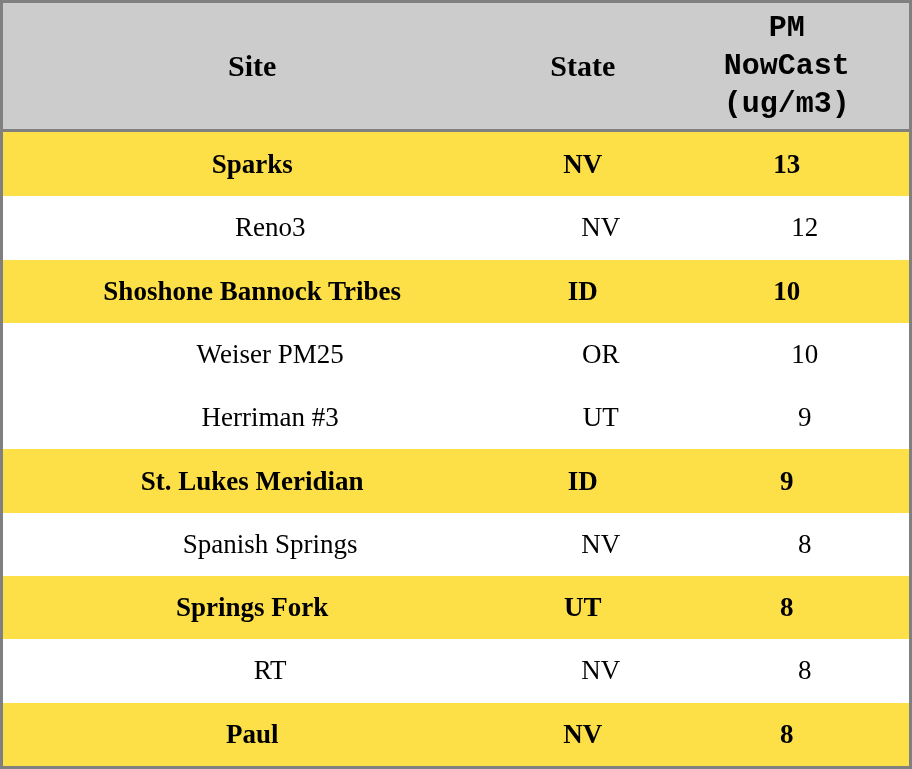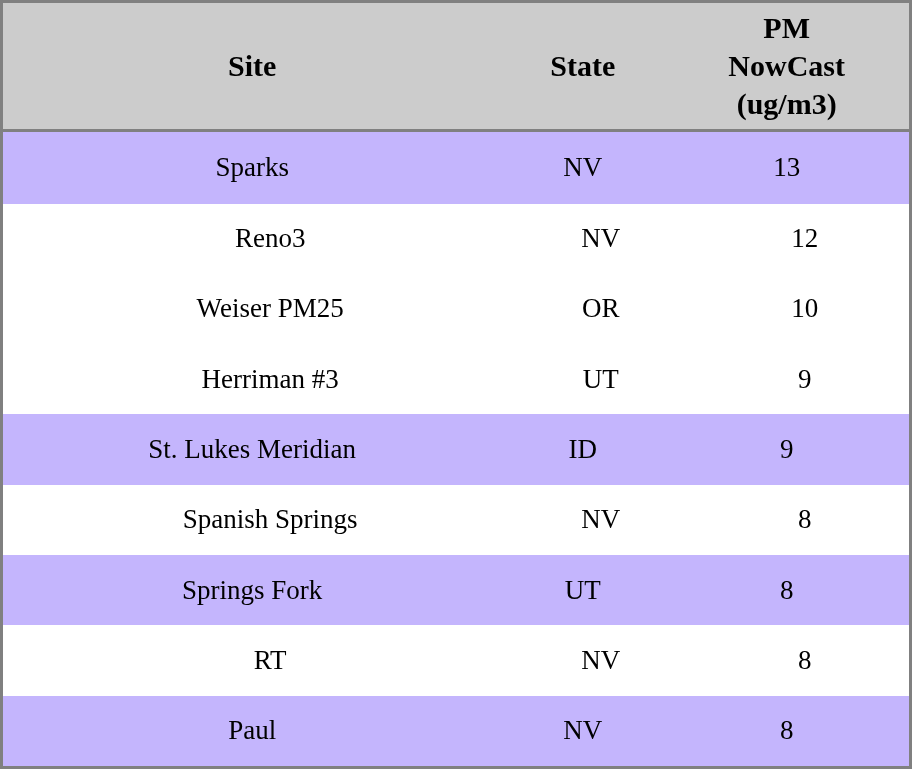--- a/index.html
+++ b/index.html
@@ -39,30 +39,31 @@
   }
   tbody td {
     font-size: 27px;
     text-align: center;
     vertical-align: middle;
     color: #000000;
     padding: 4px 4px;
     border: none;
   }
   tbody tr.odd-row td {
-    background: #c4b5fd;
+    background: #fde047;
+    font-weight: bold;
   }
   tbody tr.even-row td {
     background: #ffffff;
     padding-left: 40px;
   }
   col.col-site { width: 55%; }
   col.col-state { width: 18%; }
   col.col-value { width: 27%; }
-  .hdr-line { display: block; }
+  .hdr-line { display: block; font-family: Liberation Mono, monospace; }
 </style>
 </head>
 <body>
 
 <div class="table-frame">
   <table class="data-table">
     <colgroup>
       <col class="col-site">
       <col class="col-state">
       <col class="col-value">
@@ -81,20 +82,25 @@
     <tbody>
       <tr class="odd-row">
         <td>Sparks</td>
         <td>NV</td>
         <td>13</td>
       </tr>
       <tr class="even-row">
         <td>Reno3</td>
         <td>NV</td>
         <td>12</td>
+      </tr>
+      <tr class="odd-row">
+        <td>Shoshone Bannock Tribes</td>
+        <td>ID</td>
+        <td>10</td>
       </tr>
       <tr class="even-row">
         <td>Weiser PM25</td>
         <td>OR</td>
         <td>10</td>
       </tr>
       <tr class="even-row">
         <td>Herriman #3</td>
         <td>UT</td>
         <td>9</td>

